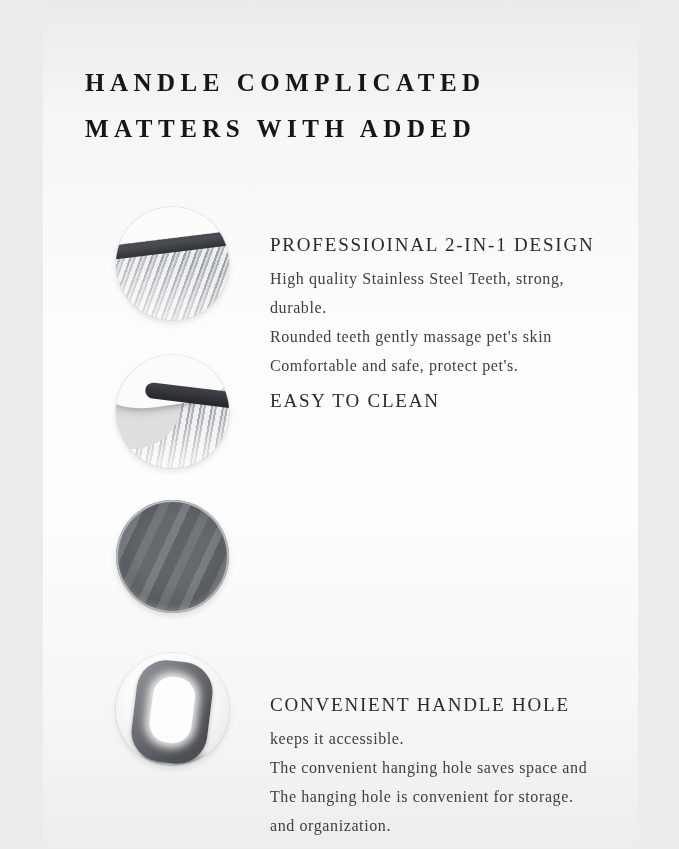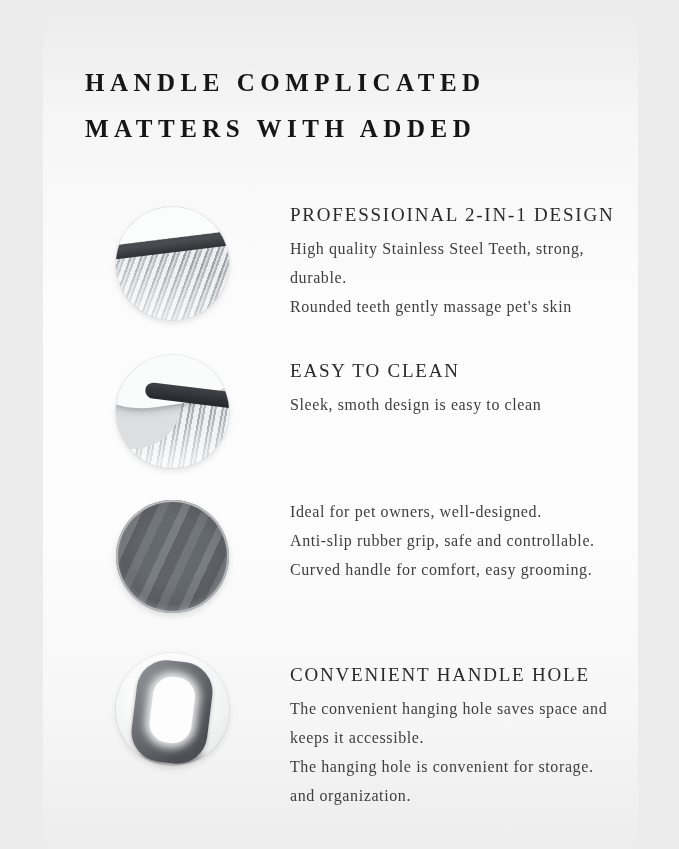--- a/index.html
+++ b/index.html
@@ -89,21 +89,21 @@
     background:linear-gradient(125deg,#94989c 0%,#6e7276 35%,#4c5055 78%);
     transform:rotate(7deg);
     box-shadow:0 2px 4px rgba(0,0,0,0.25);
   }
   .p4 .hole{
     left:17px;top:16px;width:42px;height:66px;border-radius:19px;
     background:#fdfdfd;
     box-shadow:0 0 9px 5px rgba(255,255,255,0.85);
   }
   
-  .ftext{position:absolute;left:290px;width:340px;}
+  .ftext{position:absolute;left:270px;width:340px;margin-top:30px;}
   .fheading{
     margin:0;font-size:19px;font-weight:500;color:#2a2a2a;
     letter-spacing:1.8px;line-height:29px;white-space:nowrap;
   }
   .fbody{margin-top:5px;}
   .fline{
     font-size:16px;color:#3e3e3e;letter-spacing:0.6px;
     line-height:29px;white-space:nowrap;
   }
   
@@ -130,68 +130,61 @@
     <div class="whitebody"></div>
   </div>
   <div class="ftext tx1">
     <h2 class="fheading">
       <span style="display:block">PROFESSIOINAL 2-IN-1 DESIGN</span>
     </h2>
     <div class="fbody">
       <div class="fline">High quality Stainless Steel Teeth, strong,</div>
       <div class="fline">durable.</div>
       <div class="fline">Rounded teeth gently massage pet's skin</div>
+      <div class="fline">Comfortable and safe, protect pet's.</div>
     </div>
   </div>
 </div>
 
 <div class="feature">
   <div class="photo p2 ph2">
     <div class="teeth"></div>
     <div class="fade"></div>
     <div class="underarc"></div>
     <div class="handle"></div>
     <div class="spine"></div>
   </div>
   <div class="ftext tx2">
     <h2 class="fheading">
       <span style="display:block">EASY TO CLEAN</span>
     </h2>
-    <div class="fbody">
-      <div class="fline">Sleek, smoth design is easy to clean</div>
-    </div>
   </div>
 </div>
 
 <div class="feature">
   <div class="photo p3 ph3">
     <div class="vig"></div>
   </div>
   <div class="ftext tx3">
     <h2 class="fheading">
     </h2>
-    <div class="fbody">
-      <div class="fline">Ideal for pet owners, well-designed.</div>
-      <div class="fline">Anti-slip rubber grip, safe and controllable.</div>
-      <div class="fline">Curved handle for comfort, easy grooming.</div>
-    </div>
   </div>
 </div>
 
 <div class="feature">
   <div class="photo p4 ph4">
     <div class="shadow"></div>
     <div class="ring">
       <div class="hole"></div>
     </div>
   </div>
   <div class="ftext tx4">
     <h2 class="fheading">
       <span style="display:block">CONVENIENT HANDLE HOLE</span>
     </h2>
     <div class="fbody">
+      <div class="fline">keeps it accessible.</div>
       <div class="fline">The convenient hanging hole saves space and</div>
-      <div class="fline">keeps it accessible.</div>
       <div class="fline">The hanging hole is convenient for storage.</div>
       <div class="fline">and organization.</div>
     </div>
   </div>
 </div>
 
 </body></html>

